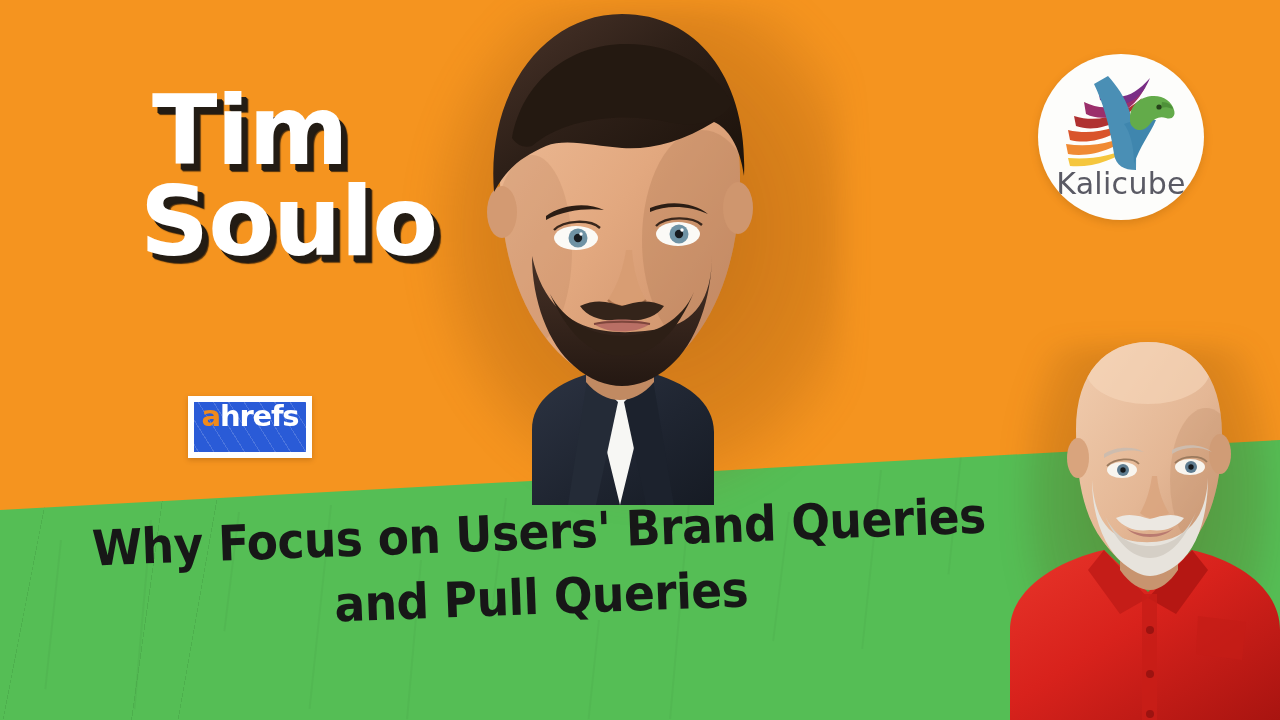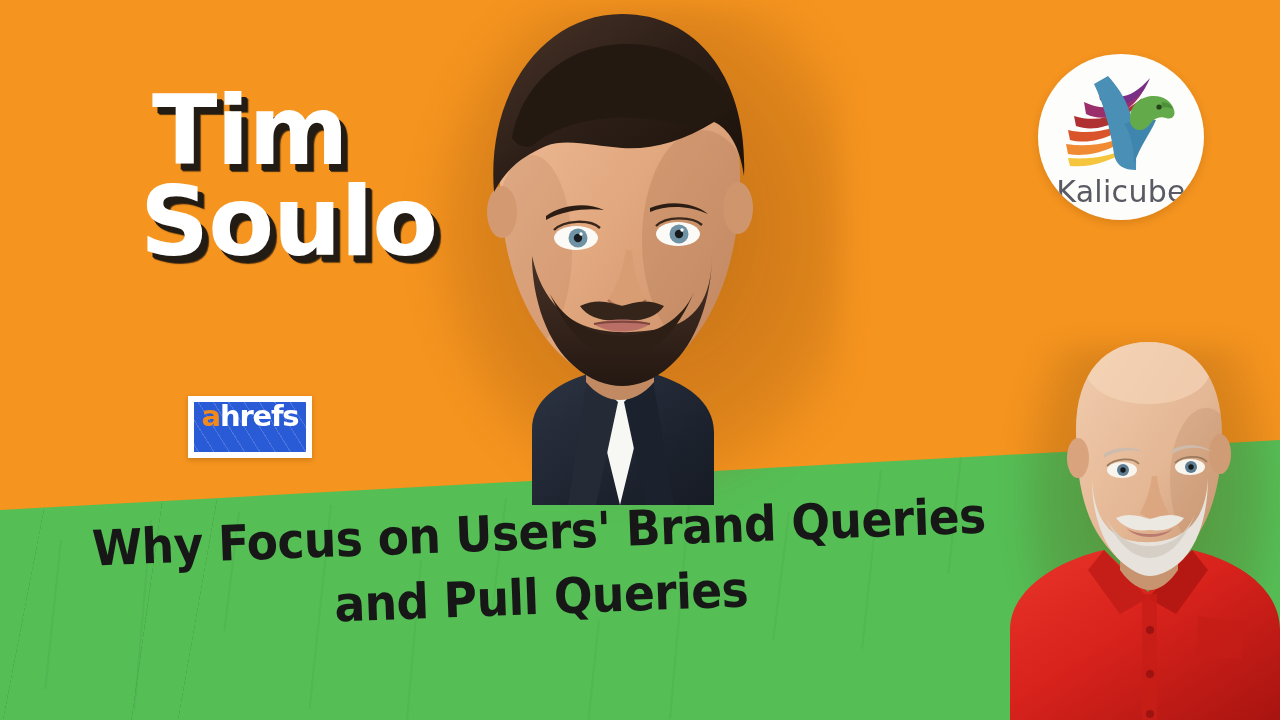--- a/index.html
+++ b/index.html
@@ -142,21 +142,21 @@
     width:166px; height:166px;
     z-index:7;
     border-radius:50%;
     background:#fdfdfb;
     box-shadow:0 3px 9px rgba(120,62,0,.22);
     overflow:hidden;
   }
   .kl-bird { position:absolute; left:26px; top:20px; }
   .kl-word {
     position:absolute;
-    left:0; right:0; top:120px;
+    left:0; right:0; top:112px;
     text-align:center;
     font-family:"DejaVu Sans", sans-serif;
     font-weight:400;
     font-size:30px;
     letter-spacing:.3px;
     color:#5a5a64;
   }
 
   
   .episode-title {

